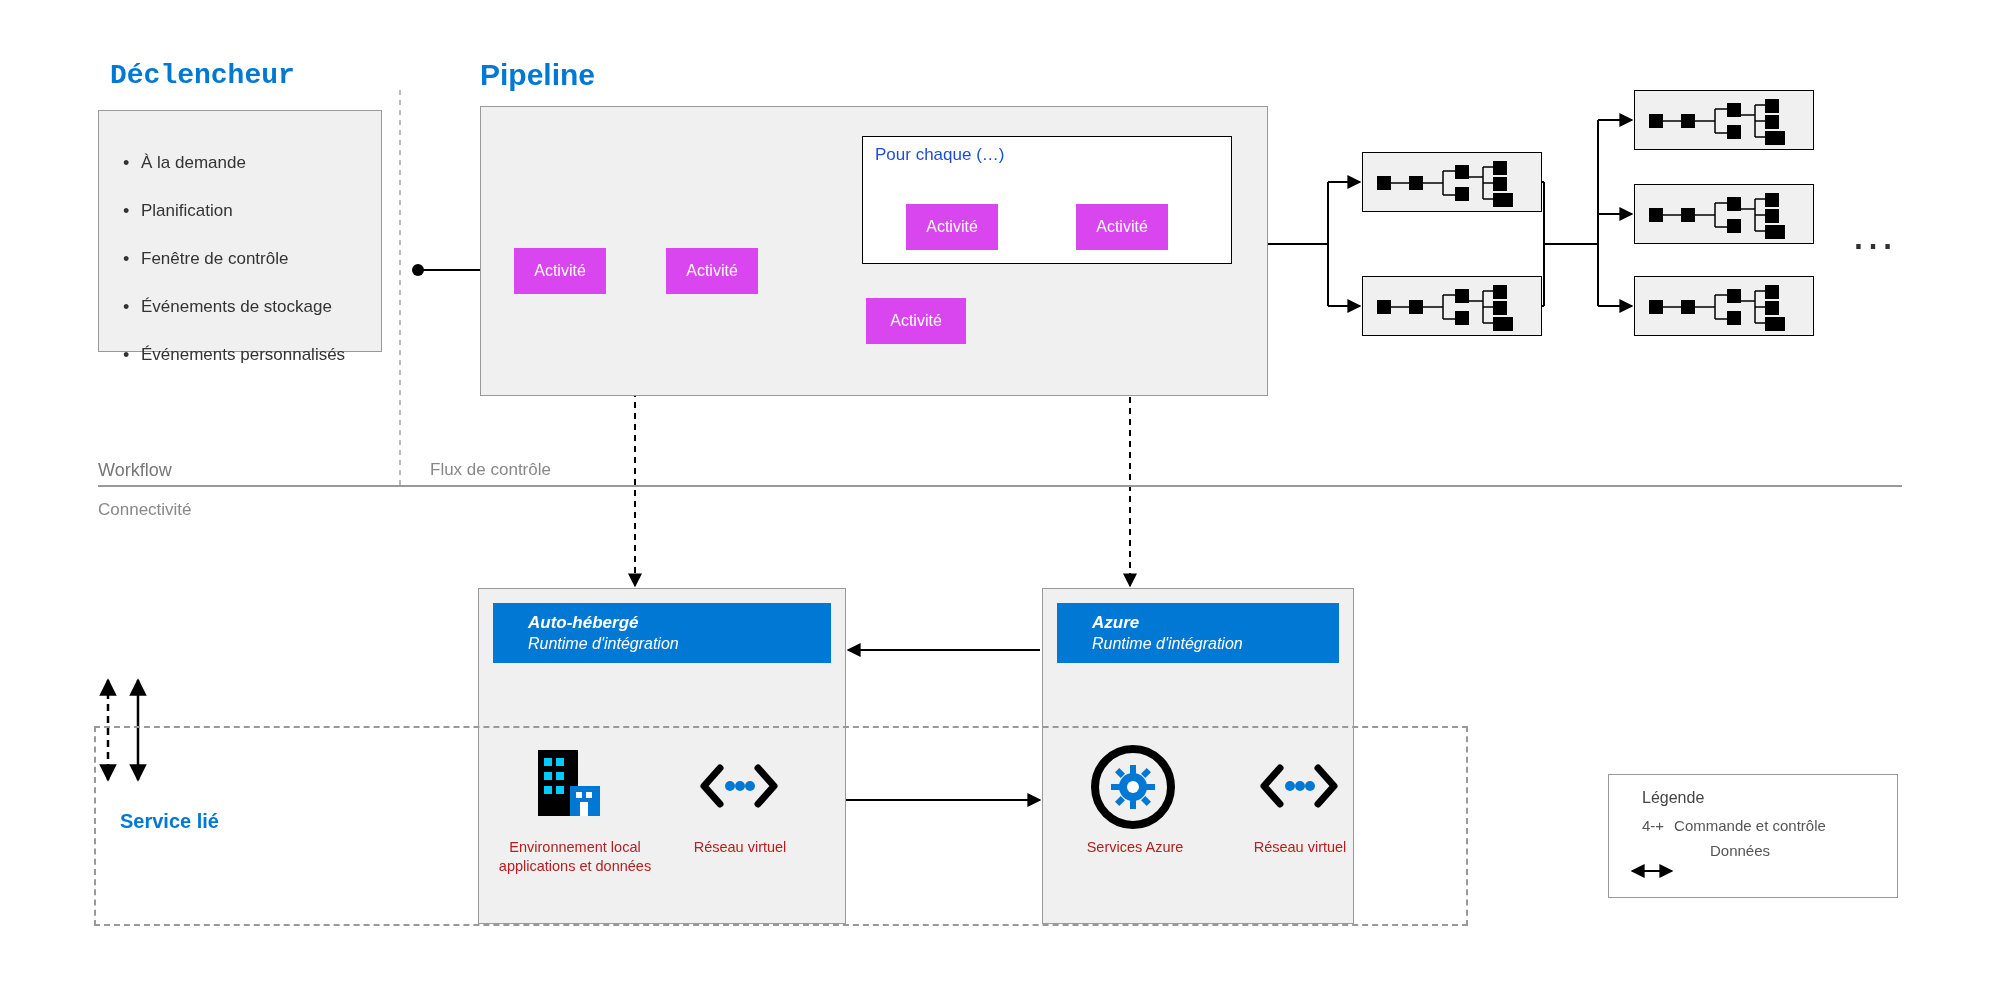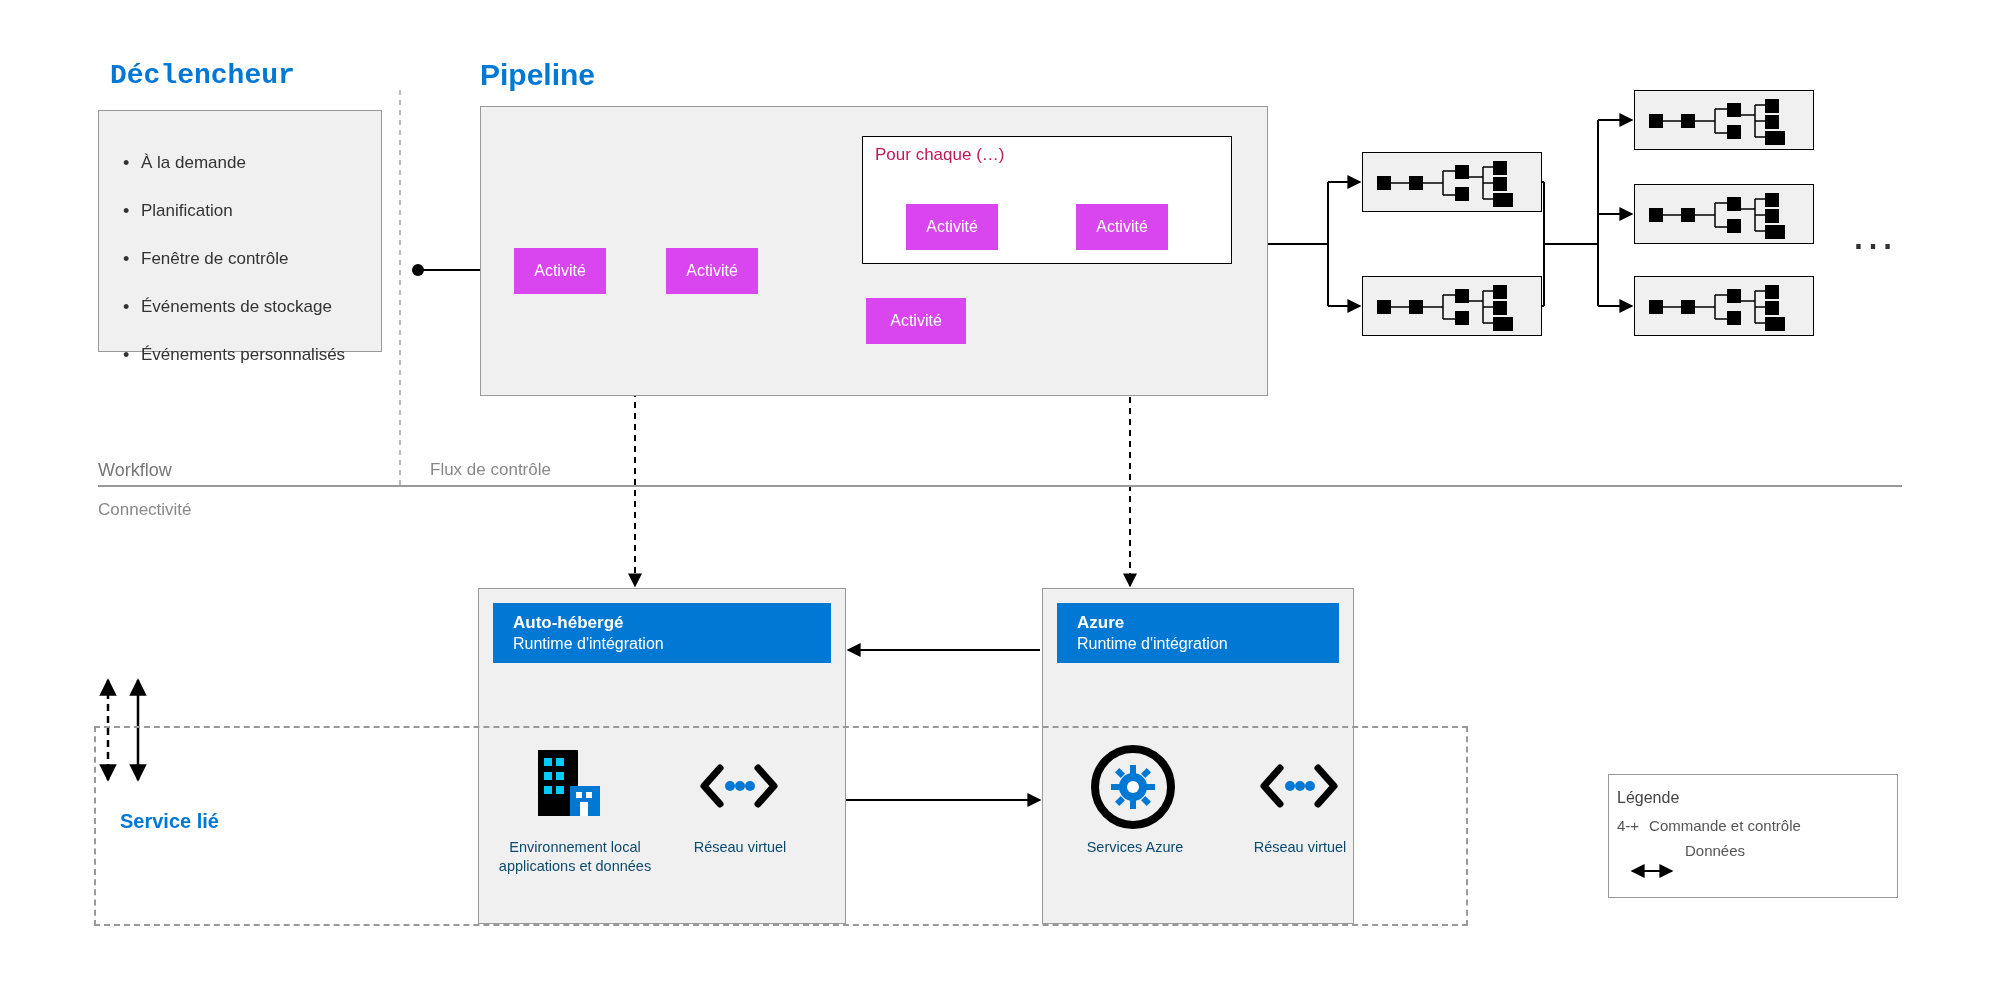--- a/index.html
+++ b/index.html
@@ -39,33 +39,34 @@
     color: #fff;
     display: flex;
     align-items: center;
     justify-content: center;
     font-size: 16px;
   }
   .foreach-box {
     background: #fff;
     border: 1px solid #000;
   }
-  .foreach-label { font-size: 17px; color: #be185d; padding: 8px 12px; }
+  .foreach-label { font-size: 17px; color: #1d4ed8; padding: 8px 12px; }
   .blue-header {
     background: #0078d4;
     color: #fff;
-    padding: 10px 20px;
+    padding: 10px 35px;
+    font-style: italic;
   }
   .blue-header .t1 { font-size: 17px; font-weight: 600; }
   .blue-header .t2 { font-size: 16px; font-weight: 400; margin-top: 2px; }
-  .small-label { font-size: 14.5px; color: #0c4a6e; text-align: center; line-height: 1.3; }
+  .small-label { font-size: 14.5px; color: #b91c1c; text-align: center; line-height: 1.3; }
   .section-label { font-size: 18px; color: #777; font-weight: 400; }
   .section-label-light { font-size: 17px; color: #888; }
   .dashed-border { border: 2px dashed #999; background: transparent; }
-  .legend-box { border: 1px solid #999; padding: 14px 8px; }
+  .legend-box { border: 1px solid #999; padding: 14px 33px; }
   .legend-title { font-size: 16px; color: #444; margin-bottom: 10px; }
   .legend-row { font-size: 15px; color: #555; display: flex; align-items: center; gap: 10px; margin: 8px 0; }
 
   
   .mini {
     border: 1px solid #000;
     background: #f0f0f0;
     width: 180px;
     height: 60px;
   }

